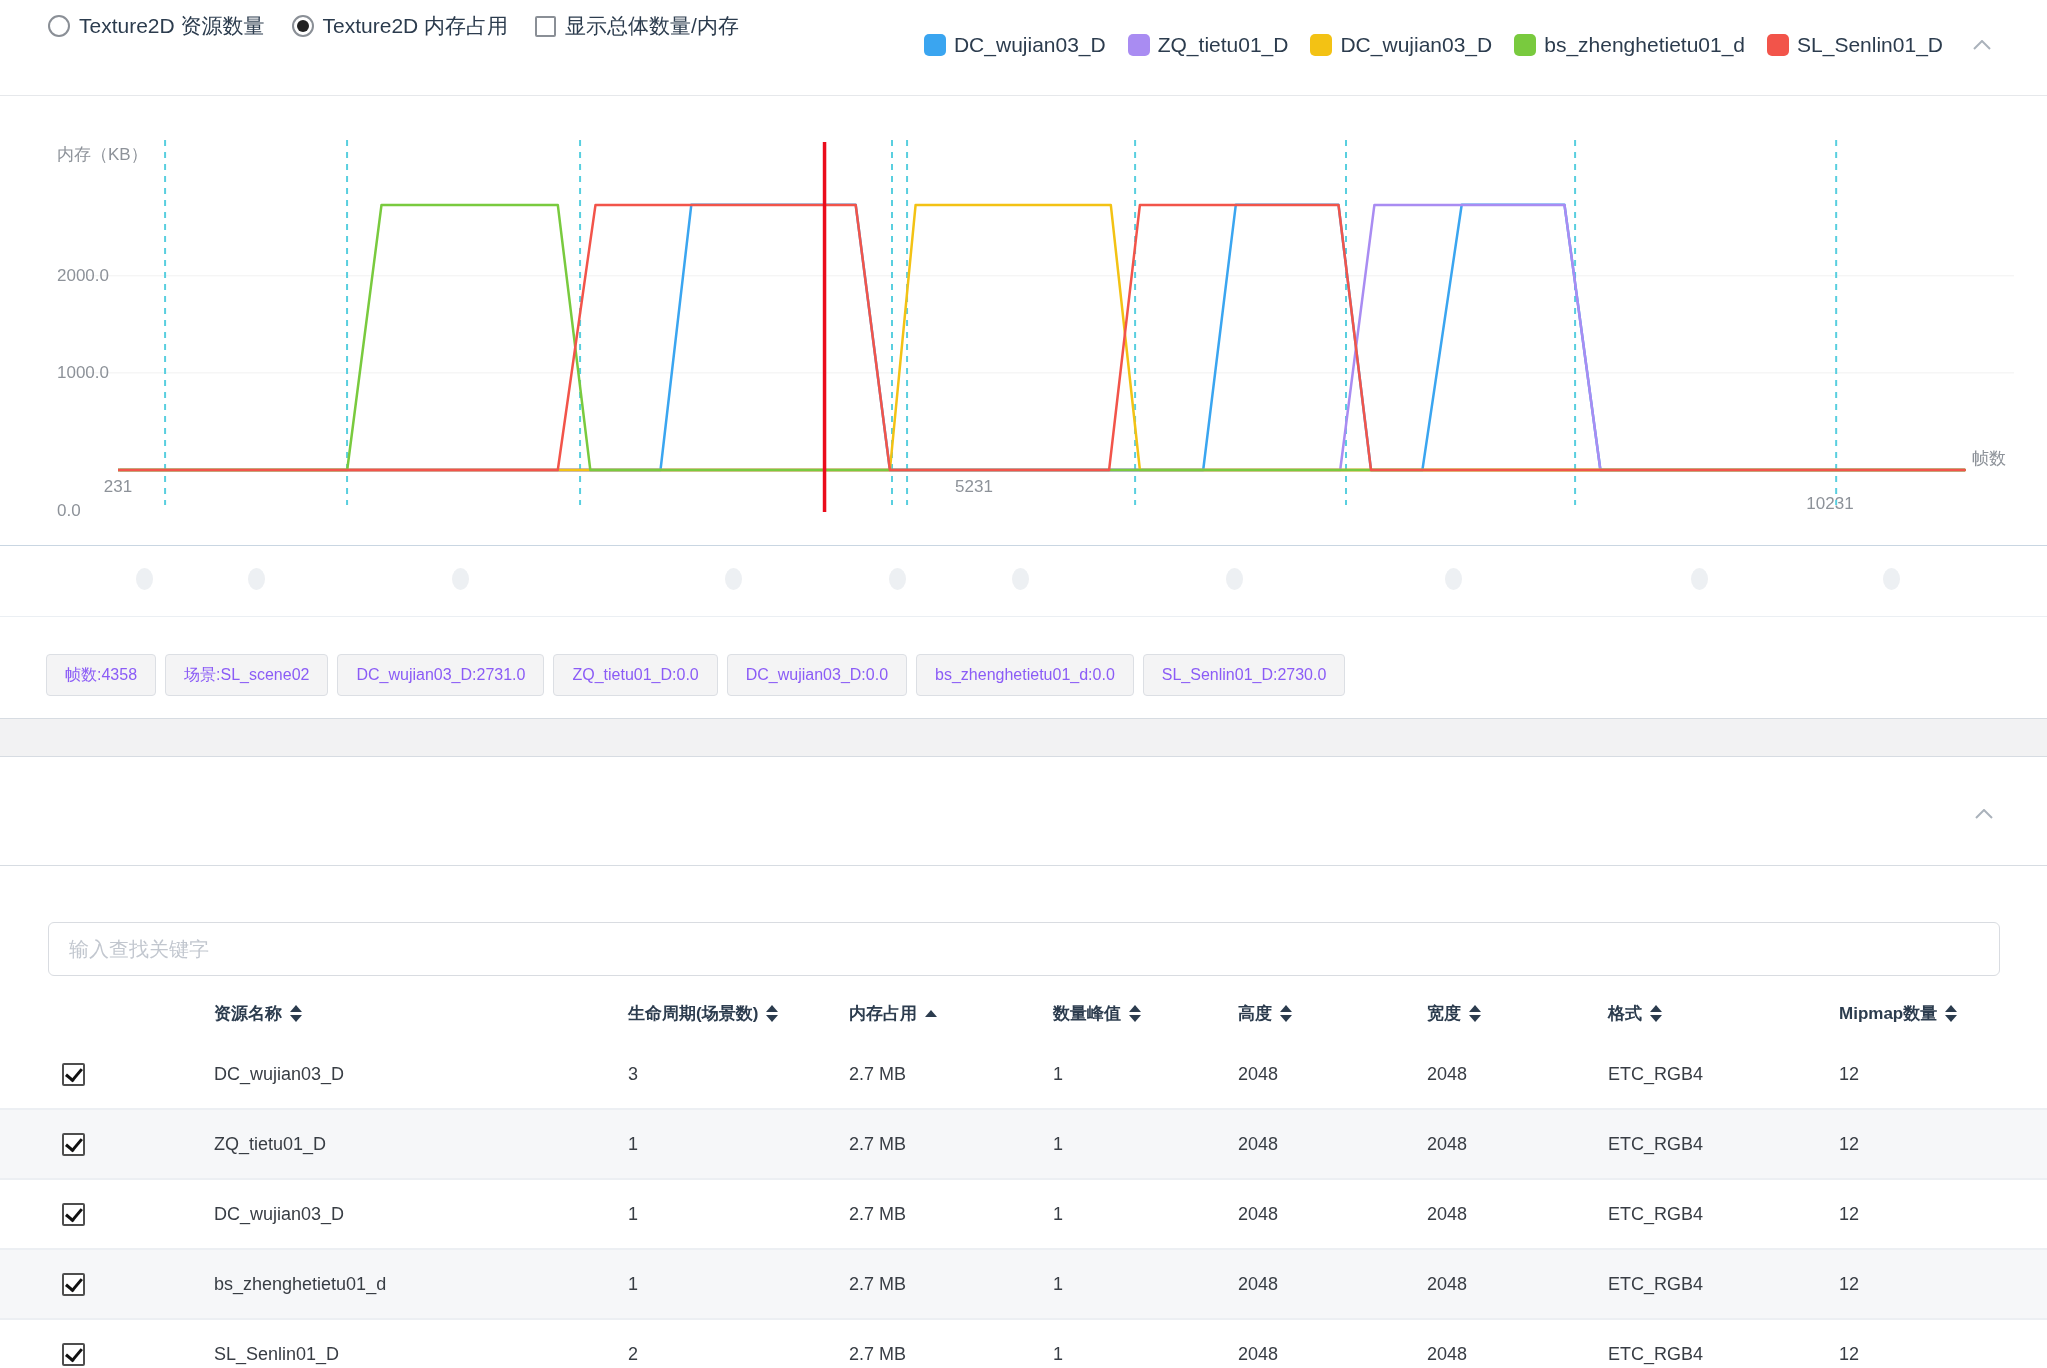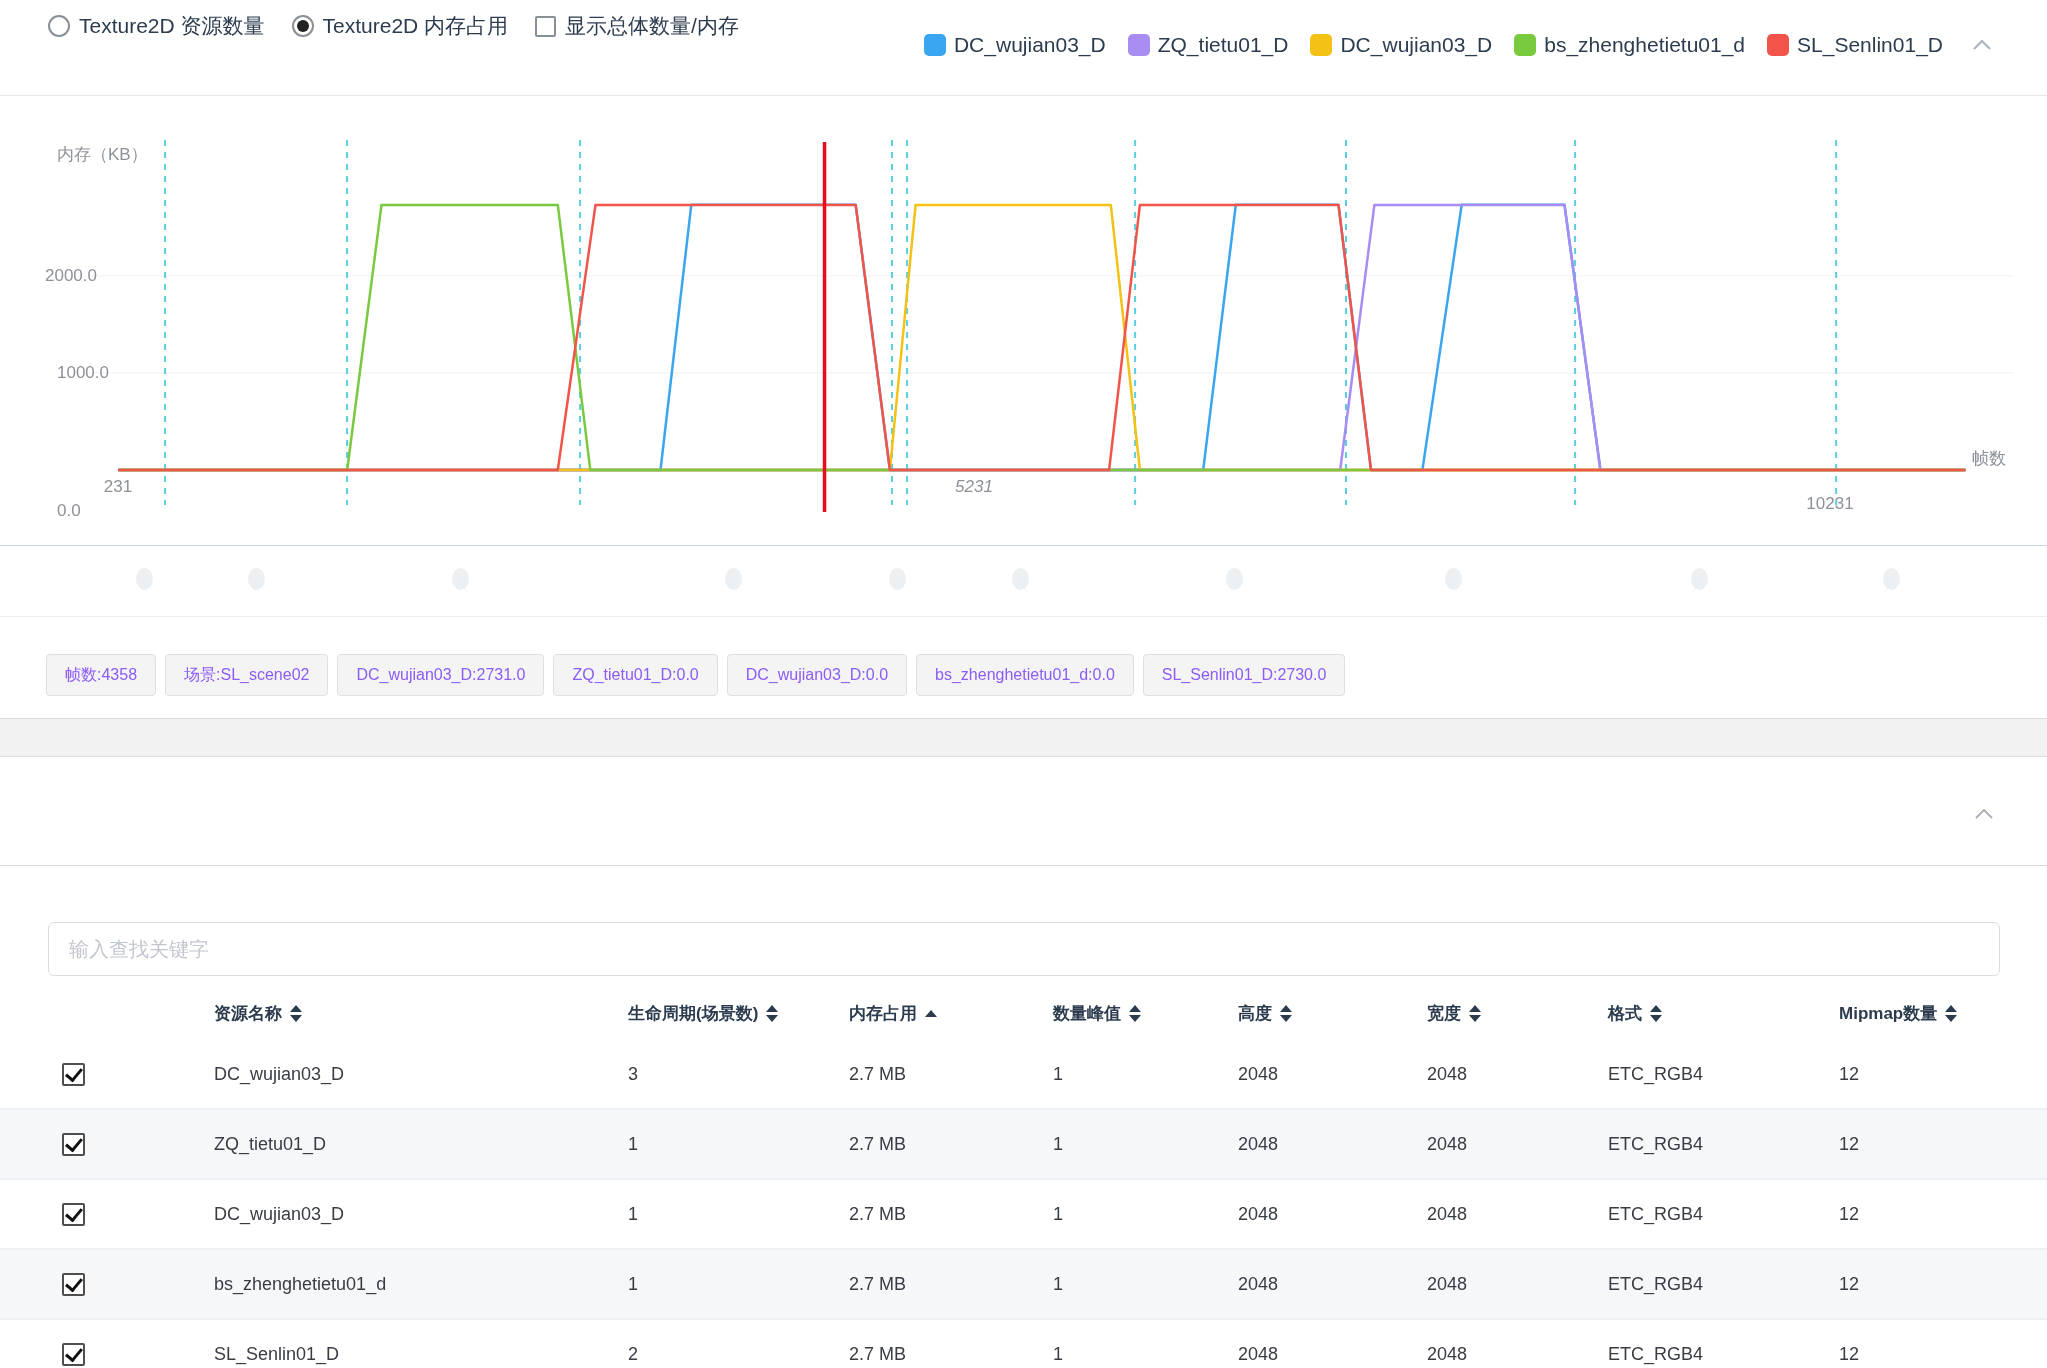--- a/index.html
+++ b/index.html
@@ -126,23 +126,23 @@
         <polyline points="118.0,375.0 889.9,375.0 915.6,109.9 1110.8,109.9 1139.9,375.0 1965.1,375.0" fill="none" stroke="#f3c214" stroke-width="2.5" stroke-linejoin="round"></polyline>
         <polyline points="118.0,375.0 347.2,375.0 381.5,109.9 557.8,109.9 590.3,375.0 1965.1,375.0" fill="none" stroke="#79ca3e" stroke-width="2.5" stroke-linejoin="round"></polyline>
         <polyline points="118.0,375.0 557.8,375.0 595.5,109.9 855.7,109.9 889.9,375.0 1109.1,375.0 1139.9,109.9 1338.5,109.9 1371.0,375.0 1965.1,375.0" fill="none" stroke="#f2544a" stroke-width="2.5" stroke-linejoin="round"></polyline>
         <line x1="824.5423999999999" y1="47" x2="824.5423999999999" y2="417" stroke="#ea0c1c" stroke-width="3.5"></line>
       </svg>
     <span class="axis-label ylab">内存（KB）</span>
     <span class="axis-label xlab">帧数</span>
     <div id="chartLabels">
         <span class="axis-label" style="left: 57px; top: 365px; margin-top: 41px;">0.0</span>
         <span class="axis-label" style="left: 57px; top: 267.9px;">1000.0</span>
-        <span class="axis-label" style="left: 45px; top: 170.8px;">2000.0</span>
+        <span class="axis-label" style="left: 57px; top: 170.8px;">2000.0</span>
         <span class="axis-label" style="left: 118px; top: 382px; transform: translateX(-50%);">231</span>
-        <span class="axis-label" style="left: 974px; top: 382px; transform: translateX(-50%); font-style: italic;">5231</span>
+        <span class="axis-label" style="left: 974px; top: 382px; transform: translateX(-50%);">5231</span>
         <span class="axis-label" style="left: 1830px; top: 382px; transform: translateX(-50%); margin-top: 17px;">10231</span>
       </div>
   </div>
 
   <div class="dots-strip" id="dots">
       <span class="dot" style="left: 136px;"></span>
       <span class="dot" style="left: 248px;"></span>
       <span class="dot" style="left: 452px;"></span>
       <span class="dot" style="left: 725px;"></span>
       <span class="dot" style="left: 889px;"></span>

